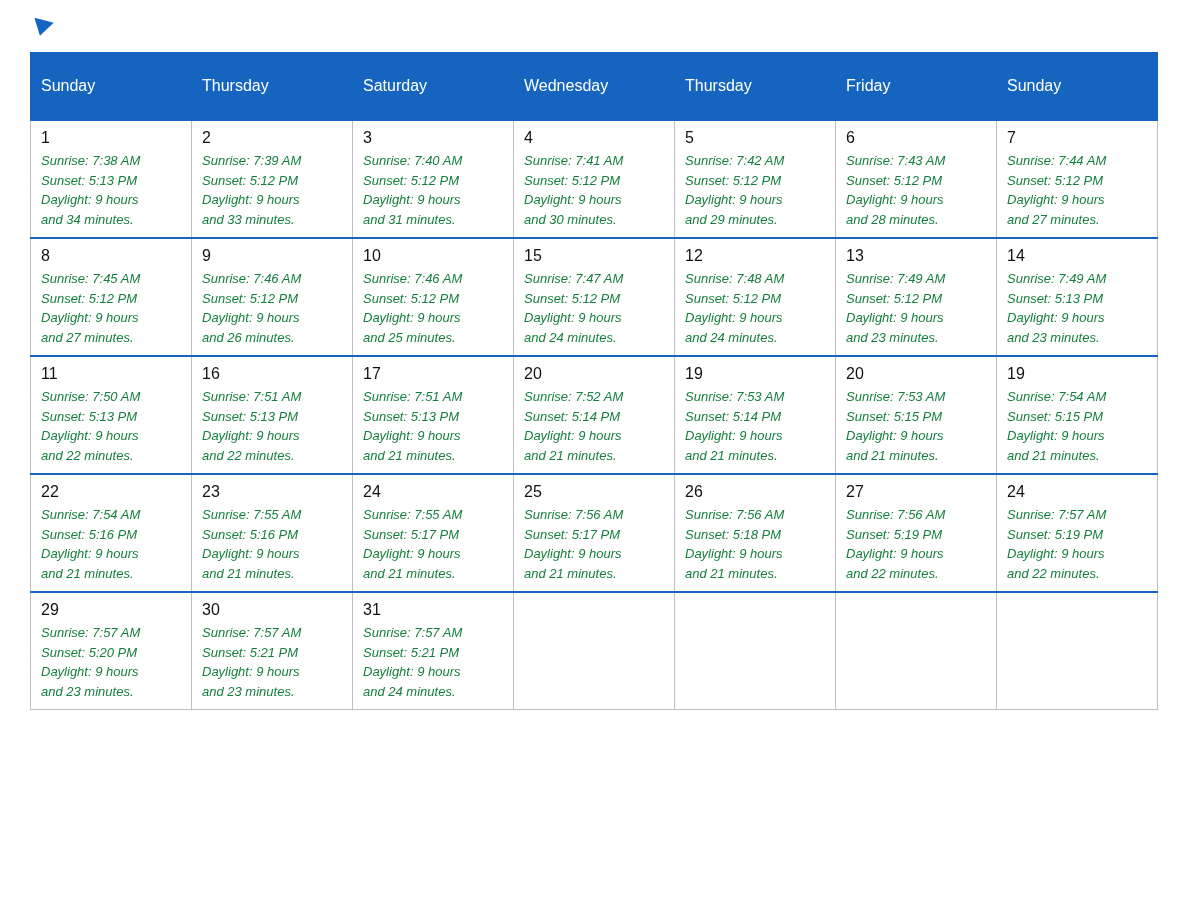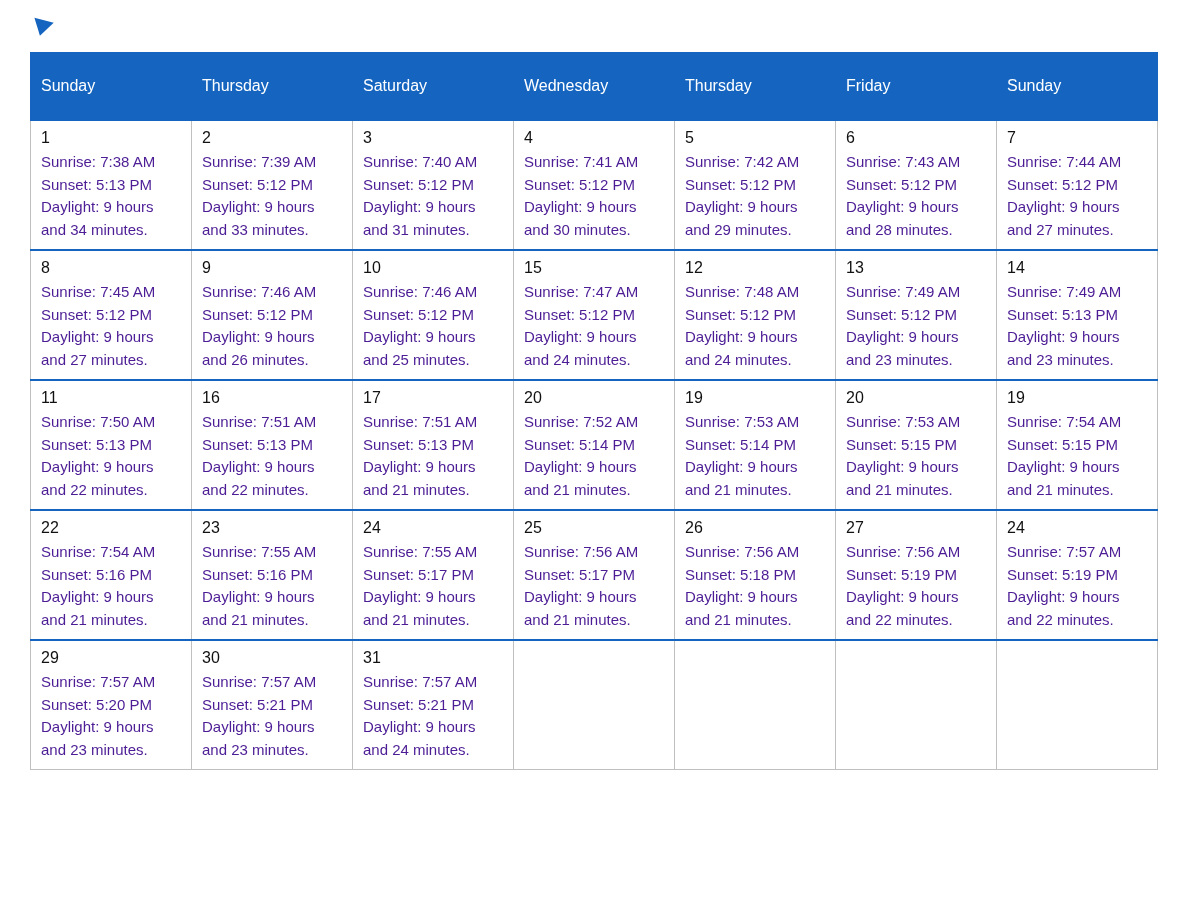--- a/index.html
+++ b/index.html
@@ -88,23 +88,24 @@
       border-top: 2px solid #1565c0;
     }
     .day-number {
       font-size: 16px;
       font-weight: normal;
       color: #111;
       display: block;
       margin-bottom: 4px;
     }
     .day-info {
-      font-size: 15px;
-      color: #4c1d95;
+      font-size: 13px;
+      color: #15803d;
       line-height: 1.5;
+      font-style: italic;
     }
     .empty-cell {
       background: #fff;
     }
   </style>
 </head>
 <body>
 
 <div class="header">
   <div class="logo">

